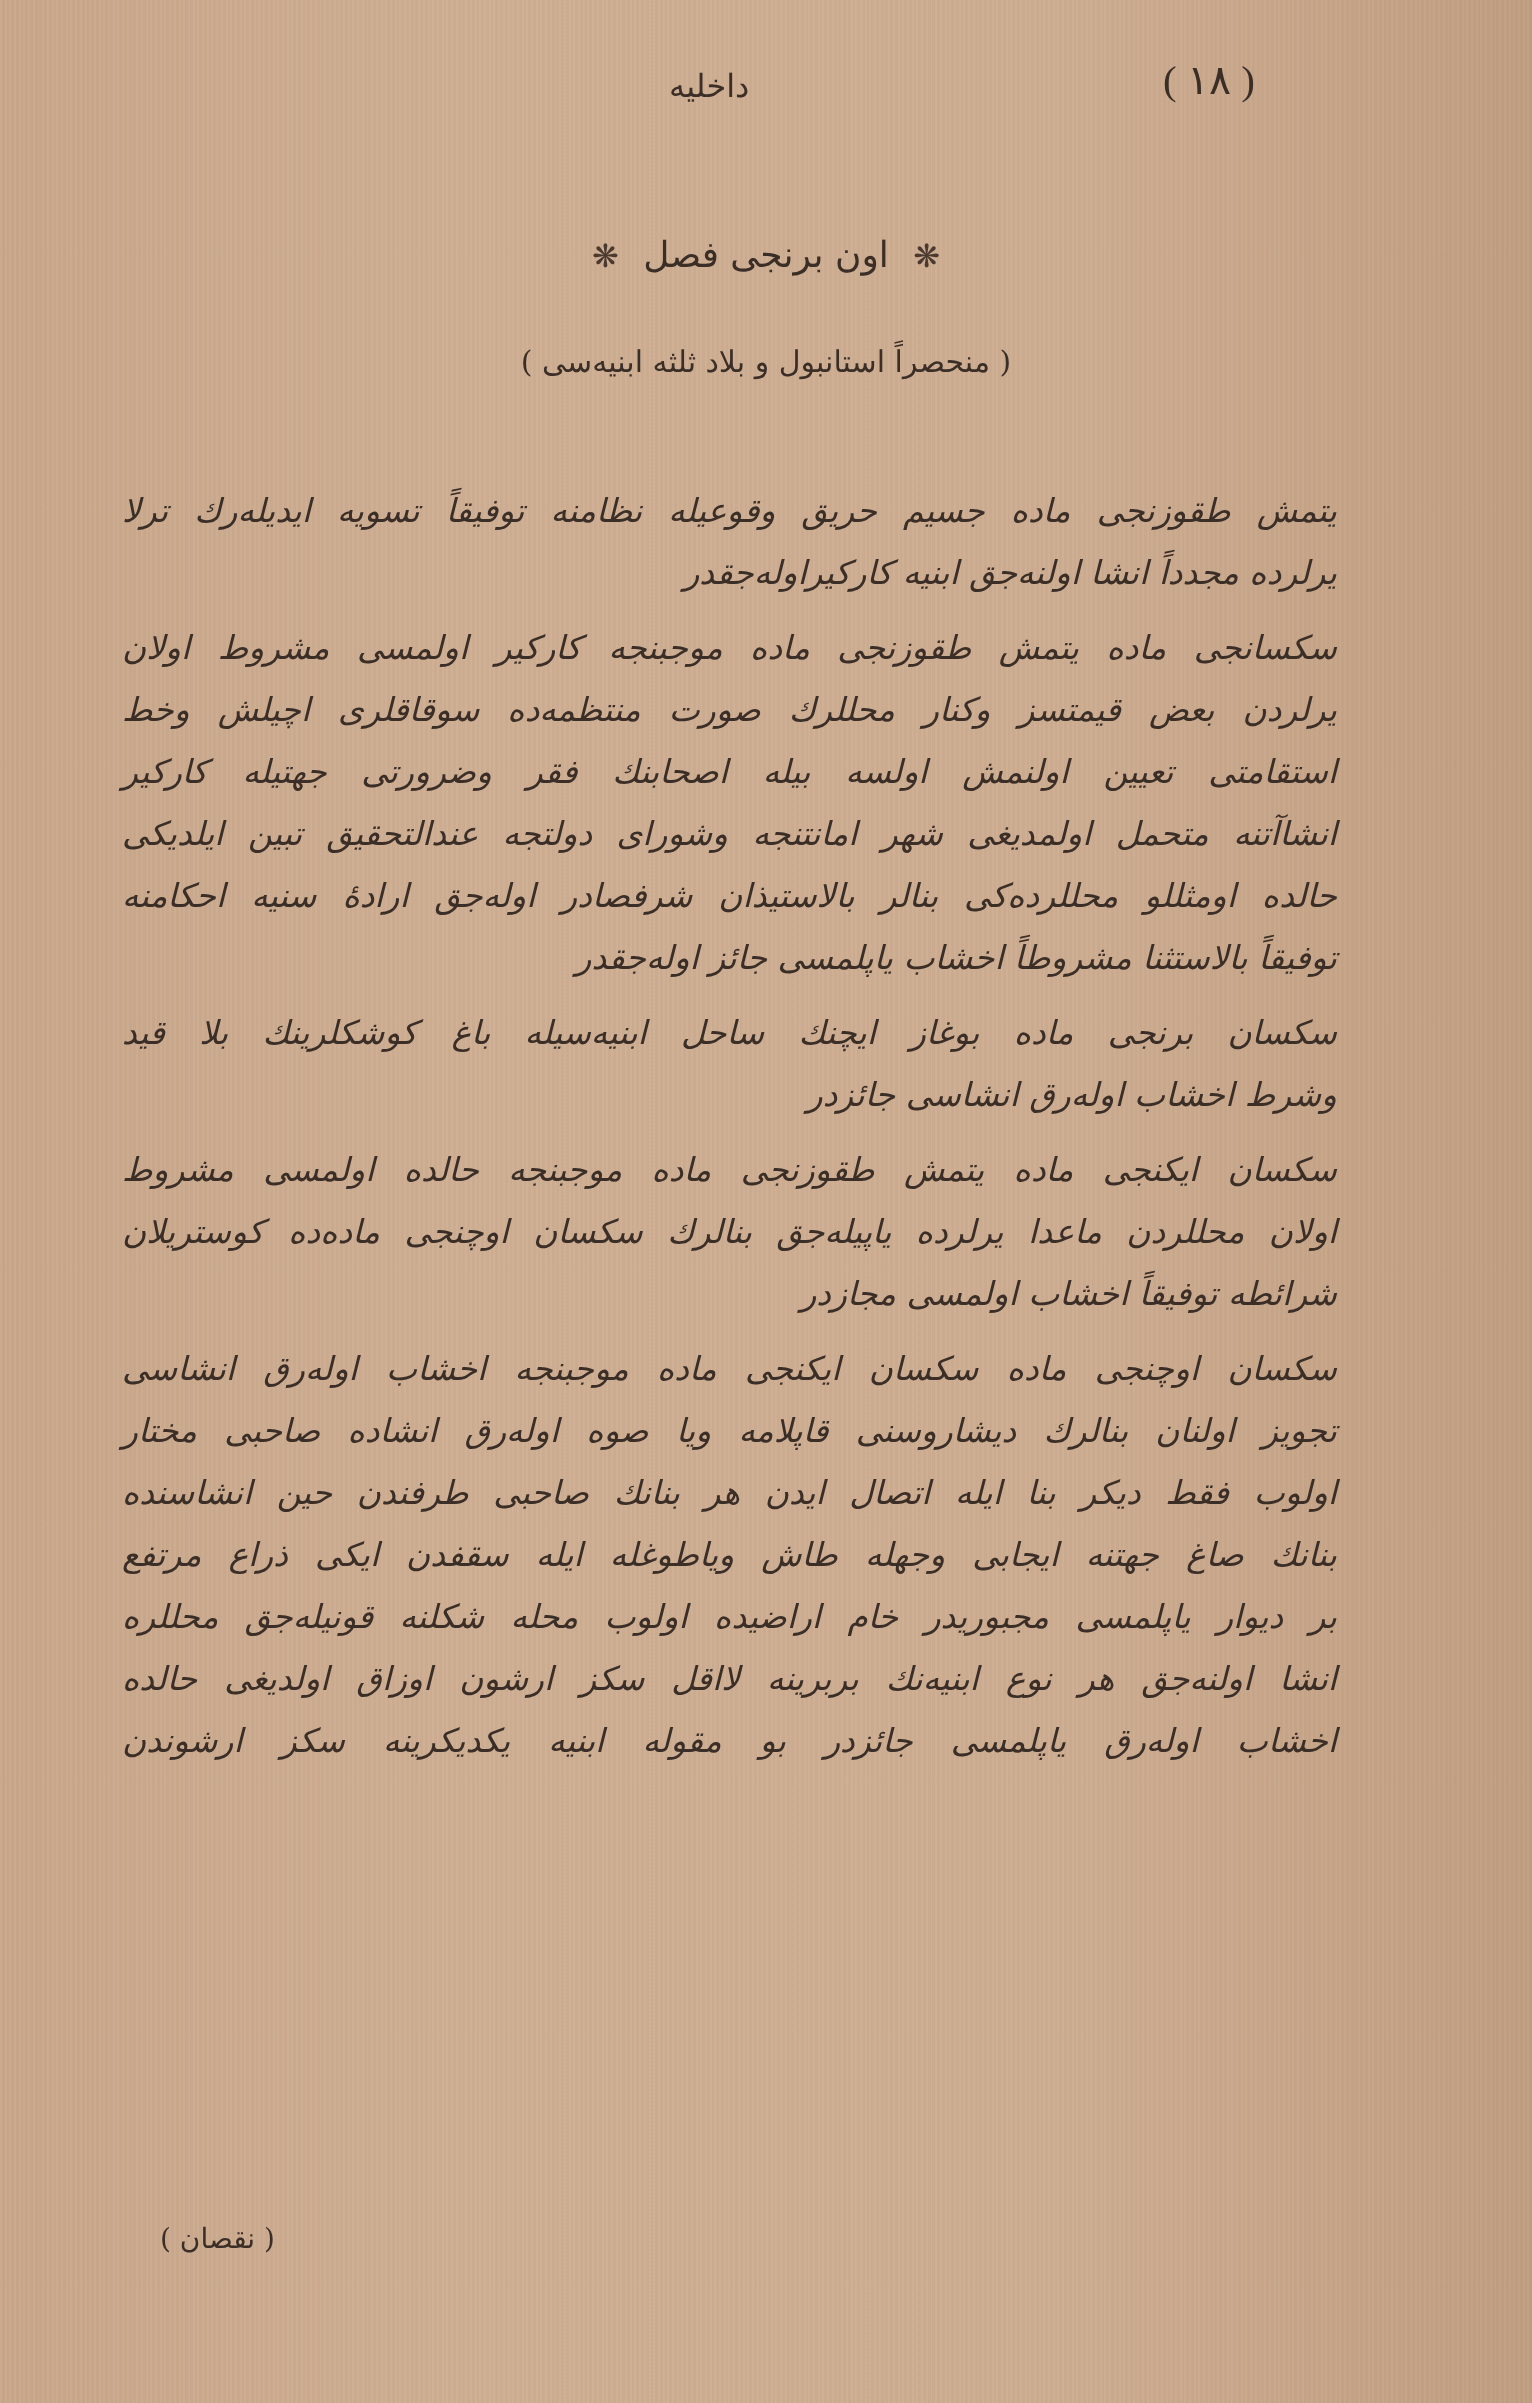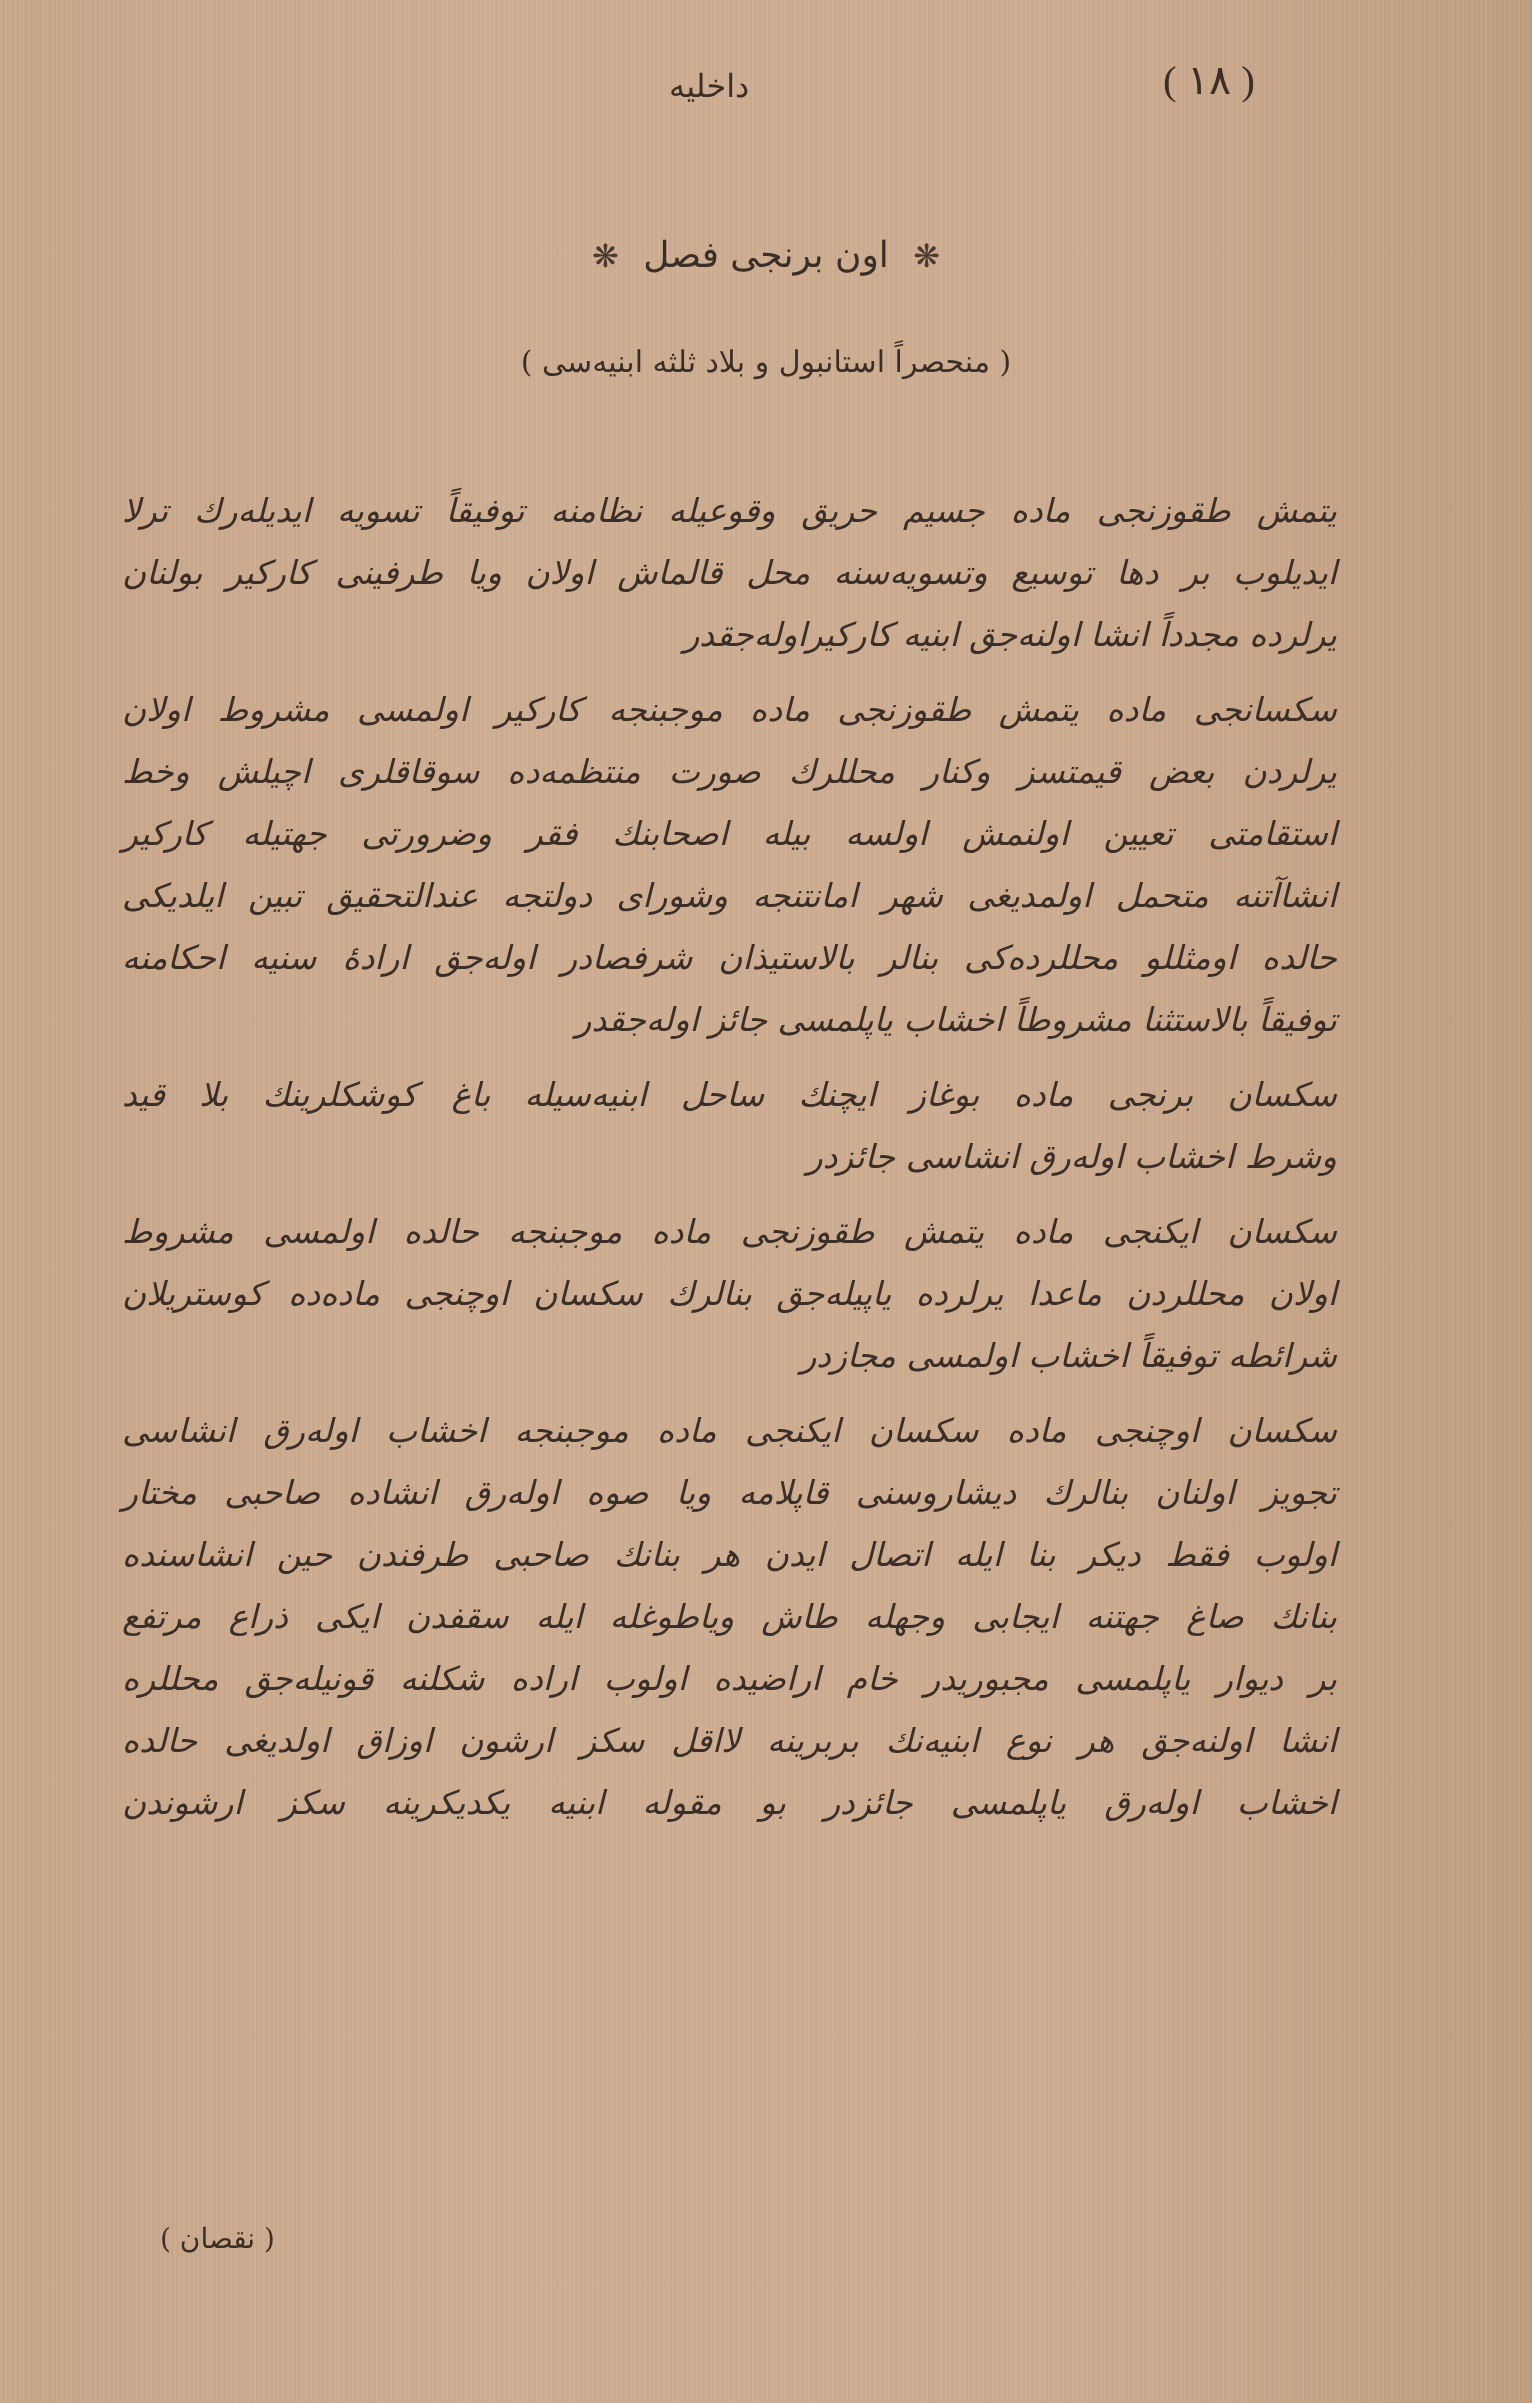--- a/index.html
+++ b/index.html
@@ -55,21 +55,20 @@
     <span class="orn">❋</span>
     <span>اون برنجی فصل</span>
     <span class="orn">❋</span>
   </div>
 
   <div class="subtitle">( منحصراً استانبول و بلاد ثلثه ابنیه‌سی )</div>
 
   <div class="body-text">
     <div class="article">
       <span class="line">یتمش طقوزنجی ماده    جسیم حریق وقوعیله نظامنه توفیقاً تسویه ایدیله‌رك ترلا</span>
-      <span class="line">ایدیلوب بر دها توسیع وتسویه‌سنه محل قالماش اولان ویا طرفینی کارکیر بولنان</span>
       <span class="line last">یرلرده مجدداً انشا اولنه‌جق ابنیه کارکیراوله‌جقدر</span>
     </div>
     <div class="article">
       <span class="line">سکسانجی ماده    یتمش طقوزنجی ماده موجبنجه کارکیر اولمسی مشروط اولان</span>
       <span class="line">یرلردن بعض قیمتسز وکنار محللرك صورت منتظمه‌ده سوقاقلری اچیلش وخط</span>
       <span class="line">استقامتی تعیین اولنمش اولسه بیله اصحابنك فقر وضرورتی جهتیله کارکیر</span>
       <span class="line">انشاآتنه متحمل اولمدیغی شهر امانتنجه وشورای دولتجه عندالتحقیق تبین ایلدیکی</span>
       <span class="line">حالده اومثللو محللرده‌کی بنالر بالاستیذان شرفصادر اوله‌جق ارادهٔ سنیه احکامنه</span>
       <span class="line last">توفیقاً بالاستثنا مشروطاً اخشاب یاپلمسی جائز اوله‌جقدر</span>
     </div>
@@ -80,21 +79,21 @@
     <div class="article">
       <span class="line">سکسان ایکنجی ماده    یتمش طقوزنجی ماده موجبنجه حالده اولمسی مشروط</span>
       <span class="line">اولان محللردن ماعدا یرلرده یاپیله‌جق بنالرك سکسان اوچنجی ماده‌ده کوستریلان</span>
       <span class="line last">شرائطه توفیقاً اخشاب اولمسی مجازدر</span>
     </div>
     <div class="article">
       <span class="line">سکسان اوچنجی ماده    سکسان ایکنجی ماده موجبنجه اخشاب اوله‌رق انشاسی</span>
       <span class="line">تجویز اولنان بنالرك دیشاروسنی قاپلامه ویا صوه اوله‌رق انشاده صاحبی مختار</span>
       <span class="line">اولوب فقط دیکر بنا ایله اتصال ایدن هر بنانك صاحبی طرفندن حین انشاسنده</span>
       <span class="line">بنانك صاغ جهتنه ایجابی وجهله طاش ویاطوغله ایله سقفدن ایکی ذراع مرتفع</span>
-      <span class="line">بر دیوار یاپلمسی مجبوریدر    خام اراضیده اولوب اراده شکلنه قونیله‌جق محللره</span>
+      <span class="line">بر دیوار یاپلمسی مجبوریدر    خام اراضیده اولوب محله شکلنه قونیله‌جق محللره</span>
       <span class="line">انشا اولنه‌جق هر نوع ابنیه‌نك بربرینه لااقل سکز ارشون اوزاق اولدیغی حالده</span>
       <span class="line">اخشاب اوله‌رق یاپلمسی جائزدر    بو مقوله ابنیه یکدیکرینه سکز ارشوندن</span>
     </div>
   </div>
 
   <div class="note">( نقصان )</div>
 
 </div>
 
 

